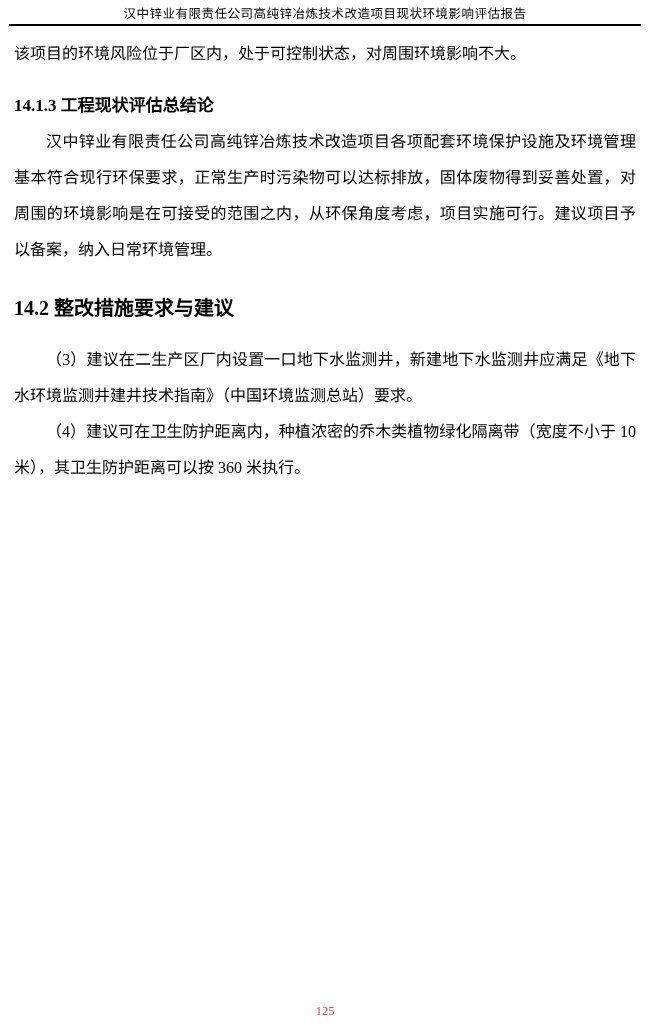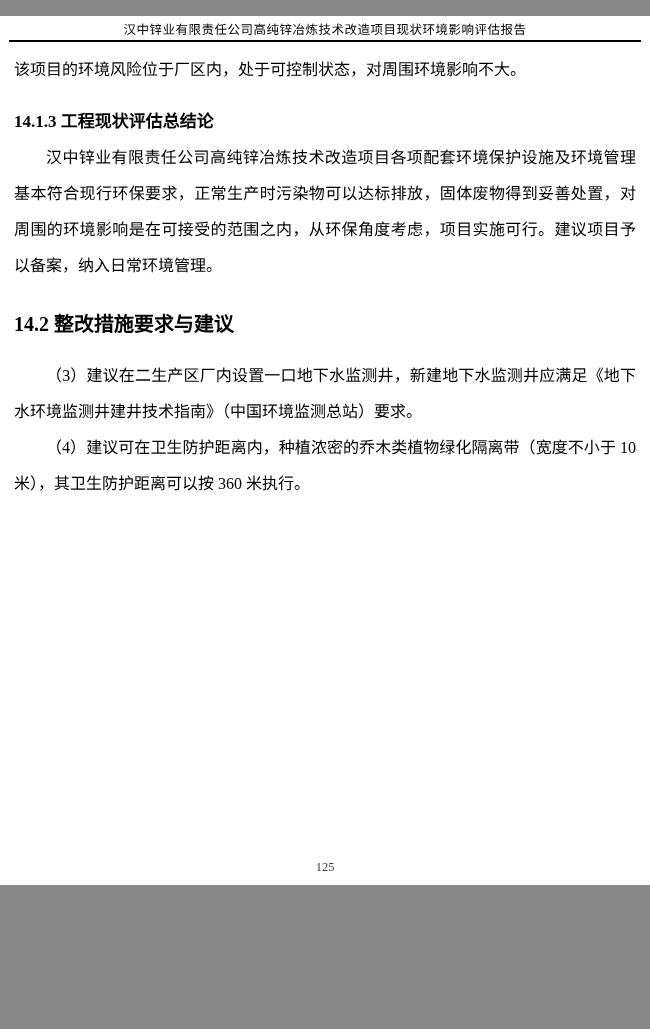--- a/index.html
+++ b/index.html
@@ -3,22 +3,22 @@
 <meta charset="utf-8">
 <style>
   html, body {
     margin: 0;
     padding: 0;
     background: #888;
   }
   .page {
     position: relative;
     width: 650px;
-    height: 869px;
-    margin: 16px auto;
+    height: 1029px;
+    margin: 0 auto;
     background: #ffffff;
     color: #000000;
     font-family: "Liberation Serif", "DejaVu Serif", serif;
     overflow: hidden;
     box-sizing: border-box;
   }
   .page-header {
     margin: 0 9px;
     padding-top: 7px;
     padding-bottom: 3px;
@@ -62,21 +62,21 @@
   .sec142-item {
     margin: 0;
   }
   .page-number {
     position: absolute;
     left: 0;
     right: 0;
     bottom: 10px;
     text-align: center;
     font-size: 12.5px;
-    color: #404040;
+    color: #ef4444;
   }
 </style>
 </head>
 <body>
 
 <div class="page">
 
   <header class="page-header">
     <div class="header-title">汉中锌业有限责任公司高纯锌冶炼技术改造项目现状环境影响评估报告</div>
   </header>

